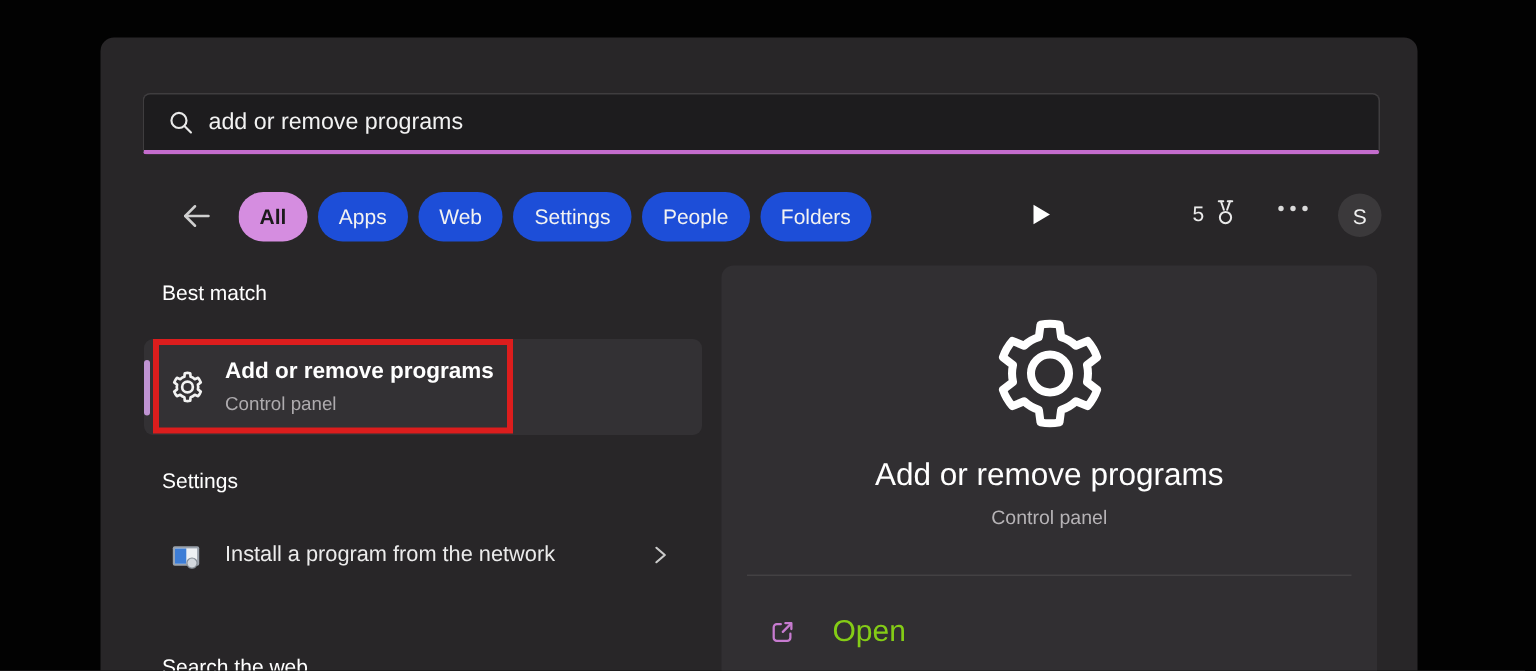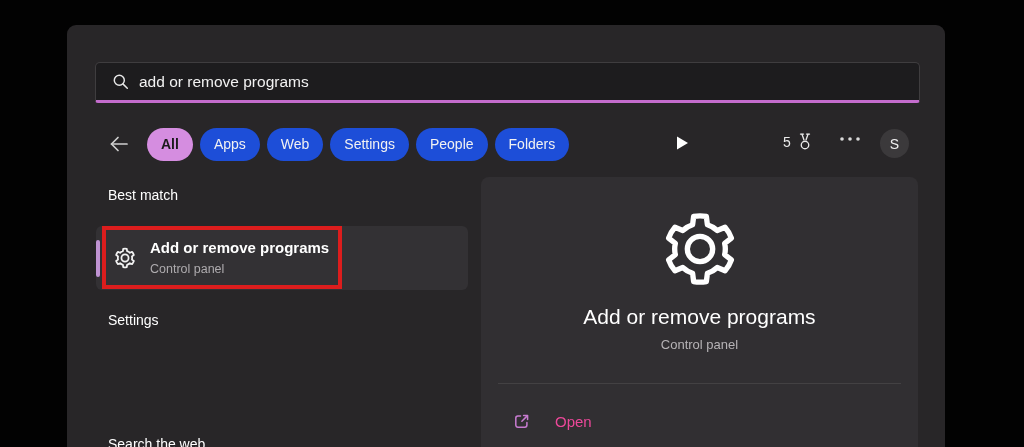--- a/index.html
+++ b/index.html
@@ -22,21 +22,21 @@
     border-radius:5px 5px 3px 3px;
     display:flex; align-items:center;
   }
   .searchbox .mag { margin-left:16px; display:flex; }
   .searchbox input {
     flex:1; background:transparent; border:none; outline:none;
     color:#f2f2f2; font-size:15.5px; margin-left:10px;
     font-family:inherit;
   }
   
-  .filter-row { position:absolute; left:0; top:101px; width:100%; height:36px; }
+  .filter-row { position:absolute; left:12px; top:101px; width:100%; height:36px; }
   .back-btn { position:absolute; left:39px; top:5px; width:26px; height:26px; display:flex; align-items:center; justify-content:center; cursor:pointer; }
   .tabs-strip {
     position:absolute; left:80px; top:0; width:513px; height:36px;
     display:flex; align-items:center; gap:7px; overflow:hidden; white-space:nowrap;
   }
   .tabs-strip::after {
     content:""; position:absolute; right:0; top:0; bottom:0; width:28px;
     background:linear-gradient(90deg, rgba(40,38,40,0), #282628 88%);
     pointer-events:none;
   }
@@ -90,21 +90,21 @@
   }
   .preview-card .gear-lg { display:flex; justify-content:center; margin-top:33px; }
   .preview-title { text-align:center; margin-top:17px; font-size:21px; color:#ffffff; }
   .preview-sub { text-align:center; margin-top:8px; font-size:13px; color:#b6b3b6; }
   .preview-divider { height:1px; background:#434143; margin:31px 17px 0 17px; }
   .open-row {
     position:absolute; left:17px; top:224px; width:403px; height:40px;
     display:flex; align-items:center; border-radius:5px; cursor:pointer;
   }
   .open-row .open-ic { margin-left:14px; display:flex; }
-  .open-label { margin-left:24px; font-size:15px; color:#ec4899; }
+  .open-label { margin-left:24px; font-size:20px; color:#84cc16; }
   svg { display:block; }
 </style>
 </head>
 <body>
 
 <div class="panel">
 
   <div class="searchbox">
     <span class="mag">
       <svg width="17" height="17" viewBox="0 0 20 20" fill="none" stroke="#e8e8e8" stroke-width="1.7" stroke-linecap="round">
@@ -182,20 +182,36 @@
       </svg>
     </span>
     <span class="result-text">
       <div class="result-title">Add or remove programs</div>
       <div class="result-sub">Control panel</div>
     </span>
   </div>
 
   <div class="section-header hdr-settings">Settings</div>
 
+  <div class="install-row">
+    <span class="app-ic">
+      <svg width="20" height="20" viewBox="0 0 20 20">
+        <rect x="1.2" y="3.2" width="17.6" height="13" rx="1.3" fill="#9aa2ac"></rect>
+        <rect x="2.6" y="4.6" width="14.8" height="10.2" fill="#eef1f4"></rect>
+        <path d="M2.6 4.6h7.6v10.2H2.6z" fill="#3d7dd6"></path>
+        <circle cx="14" cy="14.4" r="3.4" fill="#d2d7dd" stroke="#868d96" stroke-width="0.8"></circle>
+      </svg>
+    </span>
+    <span class="install-label">Install a program from the network</span>
+    <span class="install-chevron">
+      <svg width="16" height="16" viewBox="0 0 20 20" fill="none" stroke="#cacaca" stroke-width="1.8" stroke-linecap="round" stroke-linejoin="round">
+        <path d="M7 4l7 6-7 6"></path>
+      </svg>
+    </span>
+  </div>
 
   <div class="section-header hdr-web">Search the web</div>
 
   <div class="preview-card">
     <div class="gear-lg">
       <svg width="78" height="78" viewBox="0 0 80 80" fill="none" stroke="#ffffff" stroke-width="5.5" stroke-linejoin="round">
         <path d="M32.4 15.1 L33.5 6.6 A34 34 0 0 1 46.5 6.6 L47.6 15.1 A26 26 0 0 1 57.7 21.0 L65.7 17.7 A34 34 0 0 1 72.2 28.9 L65.3 34.2 A26 26 0 0 1 65.3 45.8 L72.2 51.1 A34 34 0 0 1 65.7 62.3 L57.7 59.0 A26 26 0 0 1 47.6 64.9 L46.5 73.4 A34 34 0 0 1 33.5 73.4 L32.4 64.9 A26 26 0 0 1 22.3 59.0 L14.3 62.3 A34 34 0 0 1 7.8 51.1 L14.7 45.8 A26 26 0 0 1 14.7 34.2 L7.8 28.9 A34 34 0 0 1 14.3 17.7 L22.3 21.0 A26 26 0 0 1 32.4 15.1 Z"></path>
         <circle cx="40" cy="40" r="13"></circle>
       </svg>
     </div>

